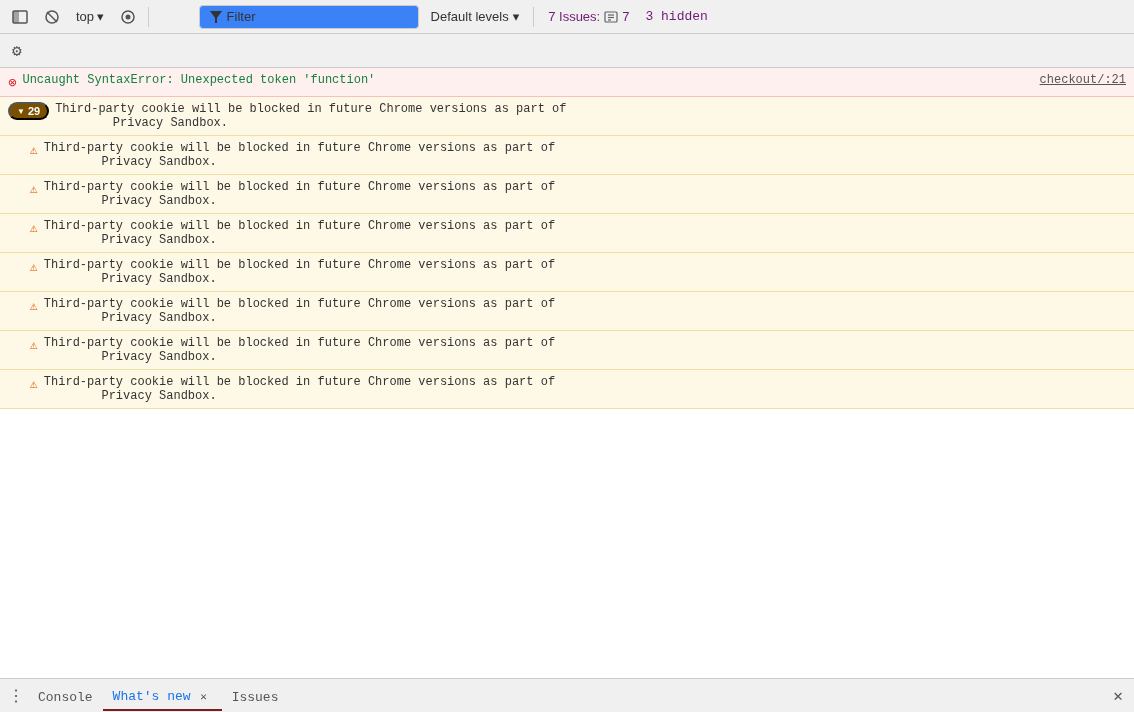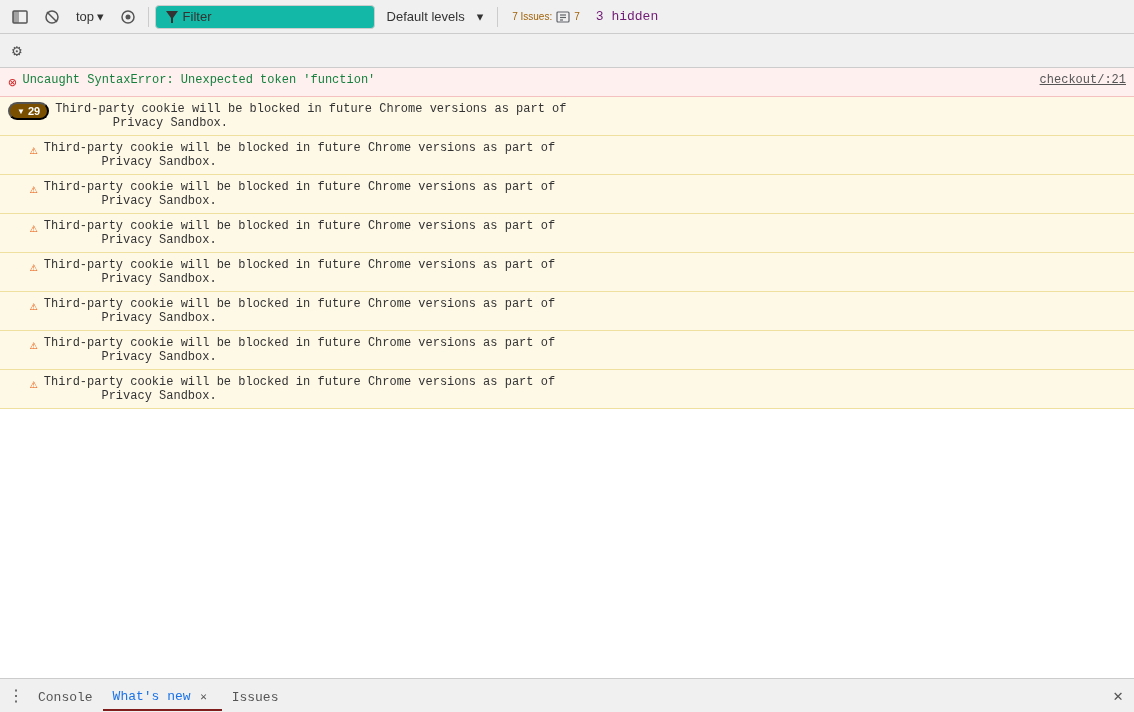--- a/index.html
+++ b/index.html
@@ -56,50 +56,51 @@
 
     .filter-btn {
       display: flex;
       align-items: center;
       gap: 5px;
       padding: 2px 10px;
       border-radius: 4px;
       cursor: pointer;
       font-size: 13px;
       color: #333;
-      background: #14b8a6;
+      background: #3b82f6;
       border: 1px solid #ccc;
       height: 24px;
       min-width: 220px;
+      margin-left: 44px;
     }
 
     .levels-btn {
       display: flex;
       align-items: center;
-      gap: 12px;
+      gap: 4px;
       padding: 2px 8px;
       border-radius: 4px;
       cursor: pointer;
       font-size: 13px;
       color: #333;
       background: transparent;
       border: none;
       height: 24px;
       justify-content: space-between;
     }
 
     .issues-btn {
       display: flex;
       align-items: center;
       gap: 4px;
       padding: 2px 8px;
       border-radius: 4px;
       cursor: pointer;
-      font-size: 10px;
-      color: #a16207;
+      font-size: 13px;
+      color: #701a75;
       background: transparent;
       border: none;
       height: 24px;
     }
 
     .hidden-count {
       font-size: 13px;
       color: #701a75;
       padding: 2px 4px;
     }

